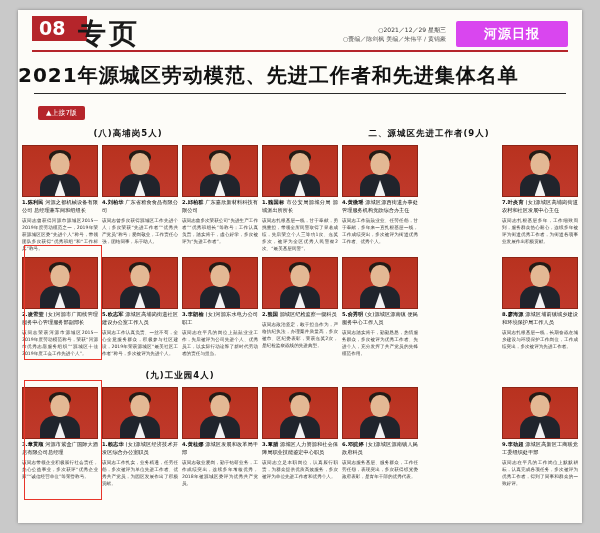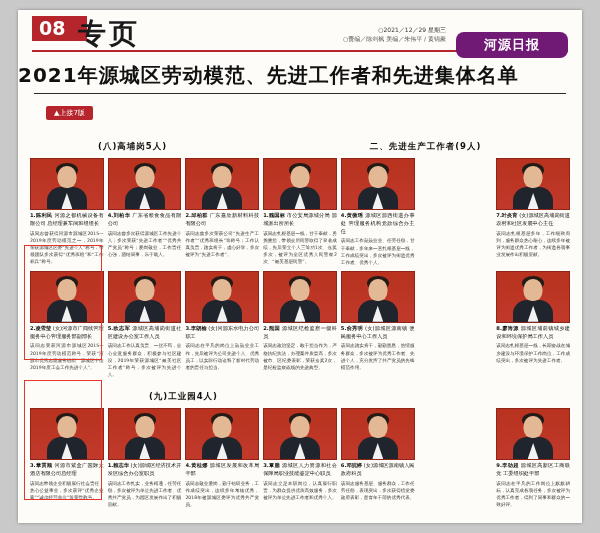--- a/index.html
+++ b/index.html
@@ -34,40 +34,40 @@
     font-size:28px;font-weight:bold;color:#1a1a1a;
     letter-spacing:3px;
   }
   .dateline{
     position:absolute;right:122px;top:9px;
     font-size:6px;color:#333;line-height:1.5;
     text-align:right;
   }
   .dateline .d2{color:#555;}
   .logo{
-    position:absolute;right:0;top:16px;
+    position:absolute;right:0;top:5px;
     width:112px;height:26px;
-    background:#701a75;color:#fff;
+    background:#d946ef;color:#fff;
     font-size:13px;font-weight:bold;
     display:flex;align-items:center;justify-content:center;
     letter-spacing:1px;
-    border-radius:8px;
+    border-radius:2px;
   }
   
   .headline{
     margin:10px 0 2px 0;
     text-align:left;
     font-size:20px;font-weight:bold;color:#111;
     letter-spacing:1px;
   }
   .rule{
     margin:4px 16px 6px 16px;height:1px;background:#2b2b2b;
   }
   
-  .content{position:relative;padding:0 12px;}
+  .content{position:relative;padding:0 4px;}
   .banner{
     display:inline-block;
     background:#b5252b;color:#fff;
     font-size:7px;padding:2px 8px;
     border-radius:2px;
     margin-left:16px;
   }
   .section-head{
     text-align:center;font-size:8.5px;font-weight:bold;
     color:#111;margin:4px 0 5px 0;letter-spacing:1px;
@@ -136,23 +136,23 @@
   </div>
 
   <div class="headline">2021年源城区劳动模范、先进工作者和先进集体名单</div>
   <div class="rule"></div>
 
   <div class="content">
 
     <div class="banner">▲上接7版</div>
 
     
-    <div class="grid" style="margin-top:17px;gap:46px;">
+    <div class="grid" style="margin-top:4px;gap:46px;">
       <div style="grid-column:1 / span 3;" class="section-head">(八)高埔岗5人)</div>
-      <div style="grid-column:4 / span 4;" class="section-head">二、先进生产工作者(9人)</div>
+      <div style="grid-column:4 / span 4;" class="section-head">二、源城区先进工作者(9人)</div>
     </div>
 
     
     <div class="grid">
       <div class="cell">
         <div class="photo">
             <div class="body"></div>
             <div class="shirt"></div>
             <div class="hair"></div>
             <div class="head"></div>

